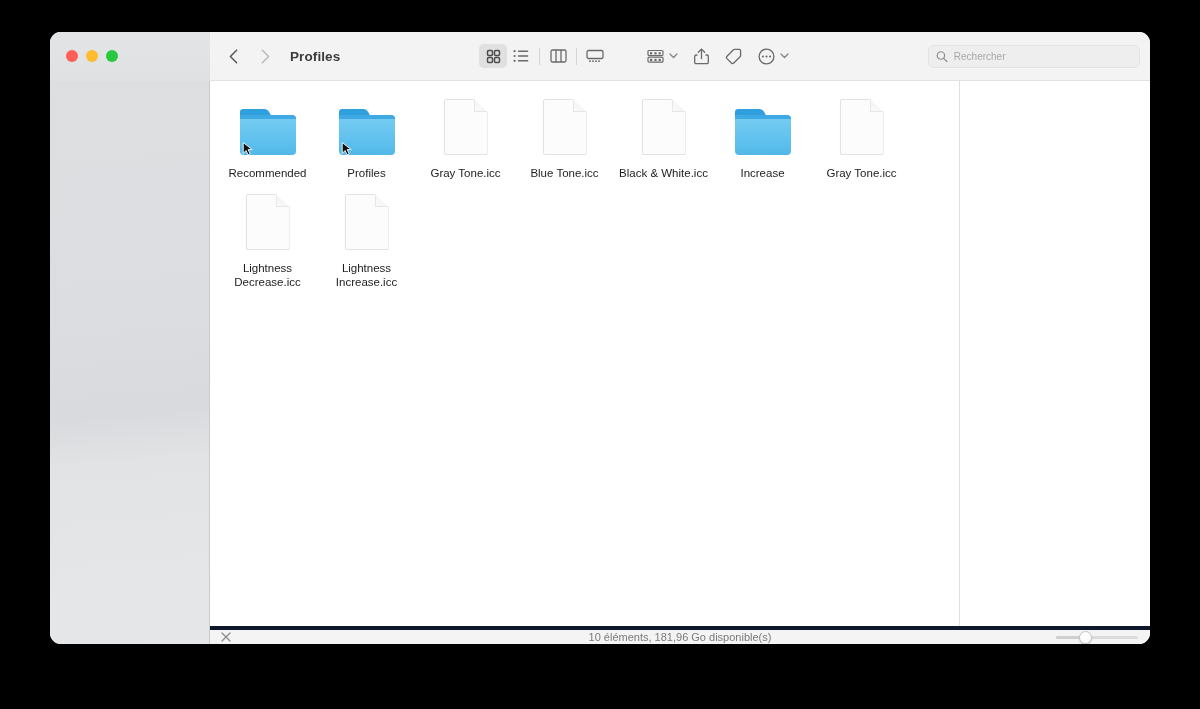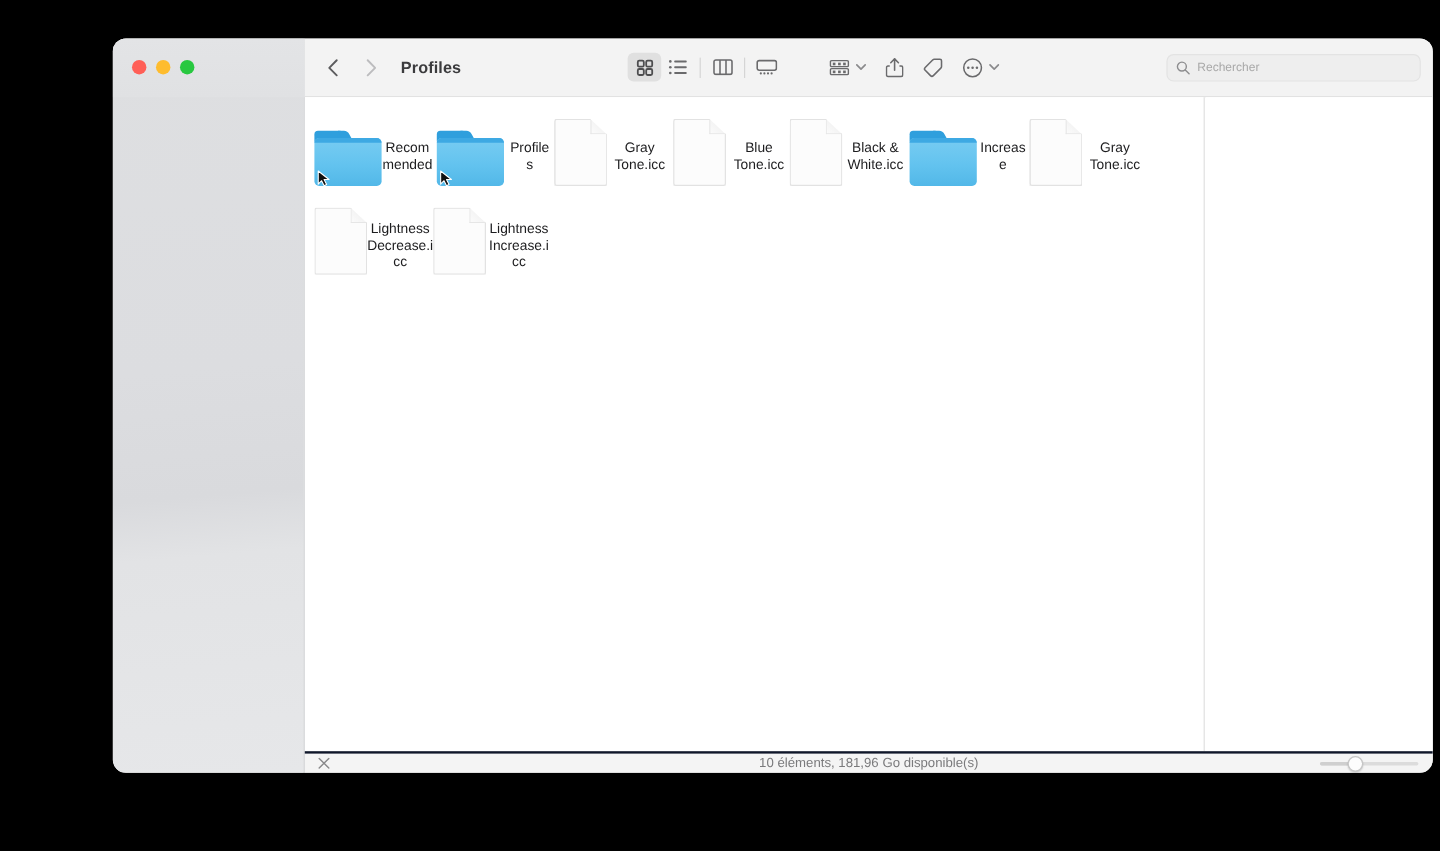--- a/index.html
+++ b/index.html
@@ -12,21 +12,20 @@
   #root { position: relative; width: 1200px; height: 709px; background: #000; }
 
   
   .window {
     position: absolute; left: 50px; top: 32px;
     width: 1100px; height: 612px;
     border-radius: 11px;
     overflow: hidden;
     background: #ffffff;
     box-shadow: 0 18px 50px rgba(0,0,0,.55);
-    margin-left: 44px;
   }
 
   
   .sidebar {
     position: absolute; left: 0; top: 0;
     width: 160px; height: 612px;
     background: linear-gradient(175deg,#dedfe1 0%,#dcdde0 45%,#d9dadd 62%,#e2e3e5 70%,#e6e7e9 100%);
     border-right: 1px solid #c9cacc;
   }
   .sidebar-top {
@@ -113,21 +112,21 @@
     background: #ffffff;
   }
 
   .icon-grid {
     display: flex; flex-wrap: wrap;
     align-content: flex-start;
   }
   .item {
     width: 99px;
     margin-bottom: 10px;
-    display: flex; flex-direction: row; align-items: center;
+    display: flex; flex-direction: column; align-items: center;
     cursor: default;
     justify-content: flex-end;
   }
   .item-icon {
     width: 64px; height: 64px;
     position: relative;
     display: flex; align-items: flex-end; justify-content: center;
   }
   .item-label {
     margin-top: 7px;
@@ -182,21 +181,21 @@
     clip-path: polygon(0 0, 100% 100%, 0 100%);
     border-left: 1px solid #e6e6e6;
     border-bottom: 1px solid #e6e6e6;
   }
 
   
   .statusbar {
     position: absolute; left: 160px; top: 594px;
     width: 940px; height: 18px;
     background: #f4f4f4;
-    border-top: 2px solid #0f172a;
+    border-top: 4px solid #0f172a;
     display: flex; align-items: center;
   }
   .status-close { margin-left: 9px; width: 14px; height: 14px;
     display:flex; align-items:center; justify-content:center; cursor: default; }
   .status-text {
     position: absolute; left: 0; right: 0; text-align: center;
     font-size: 11px; color: #7a7a7c;
   }
   .zoom-slider {
     position: absolute; right: 12px;

